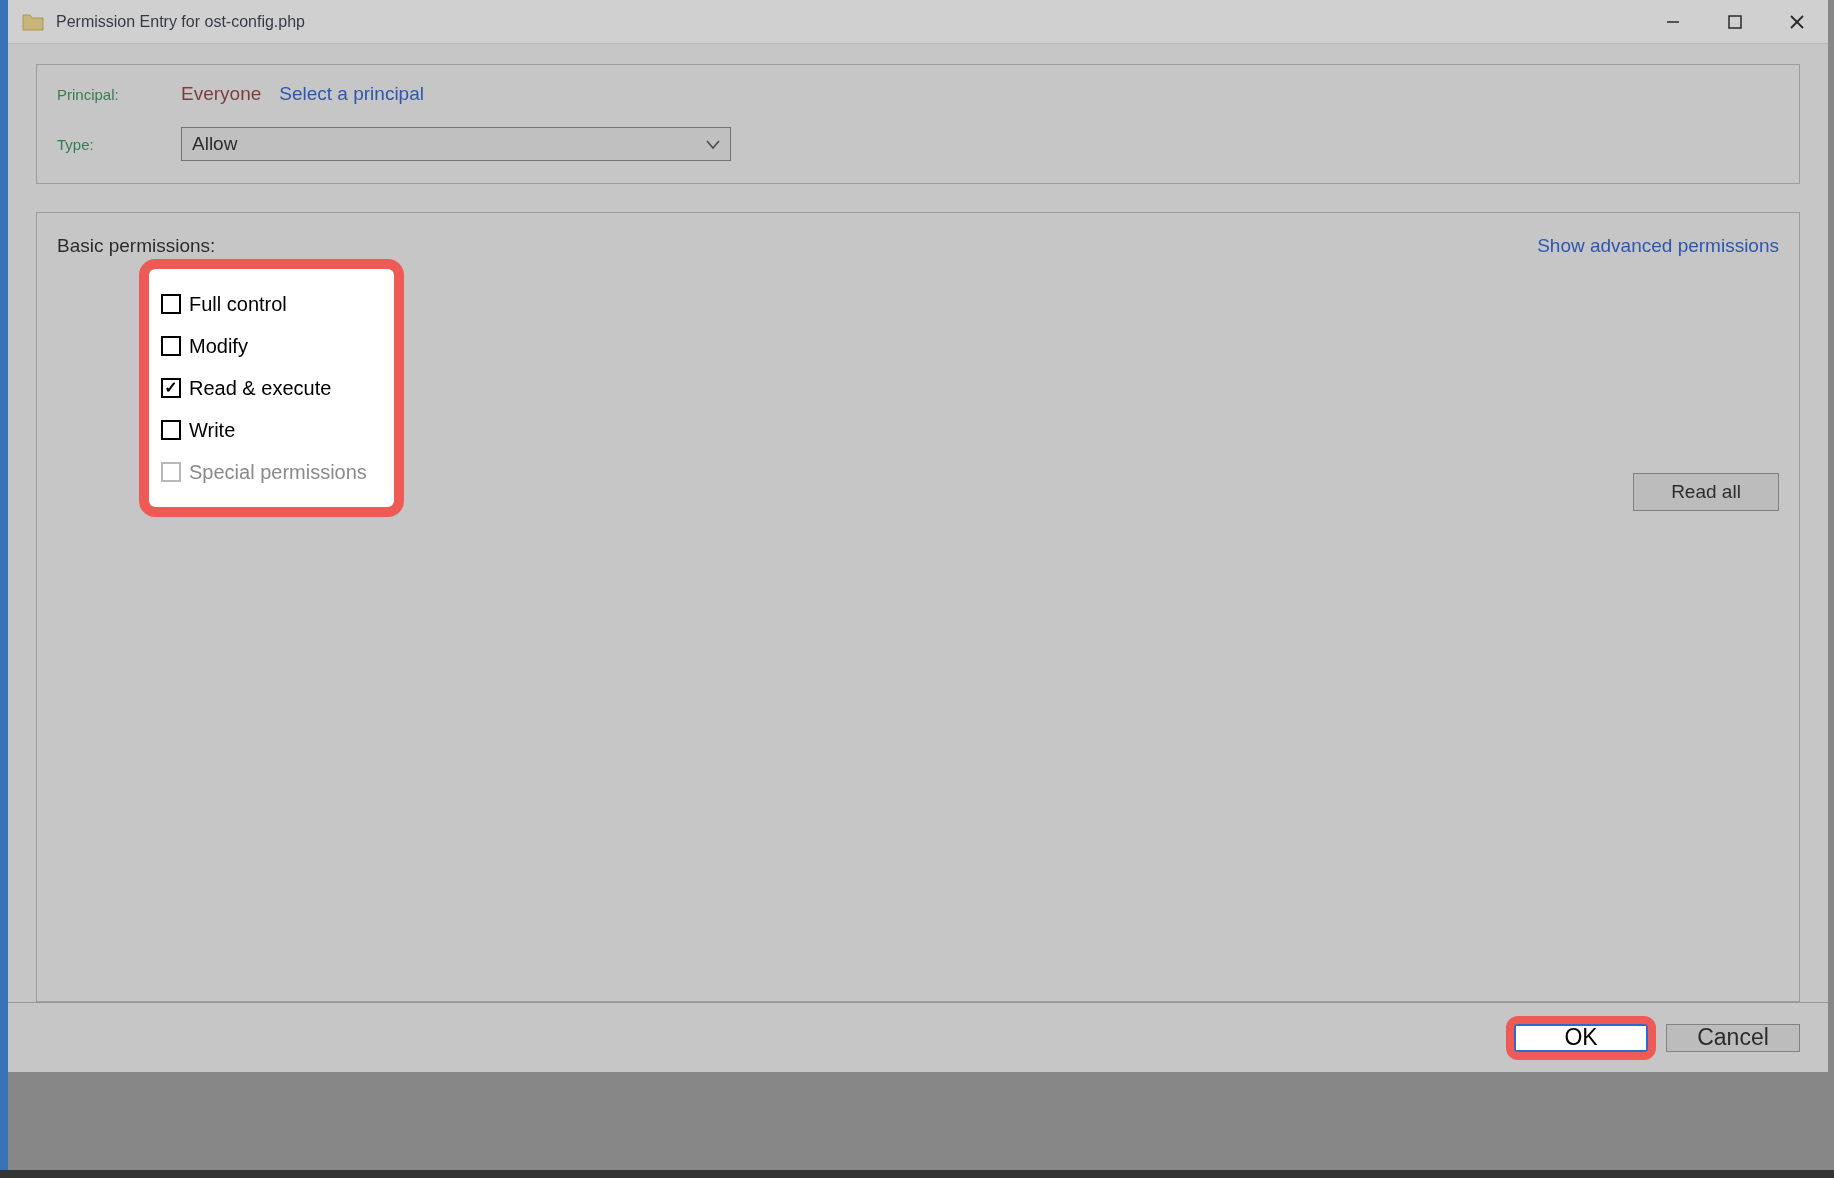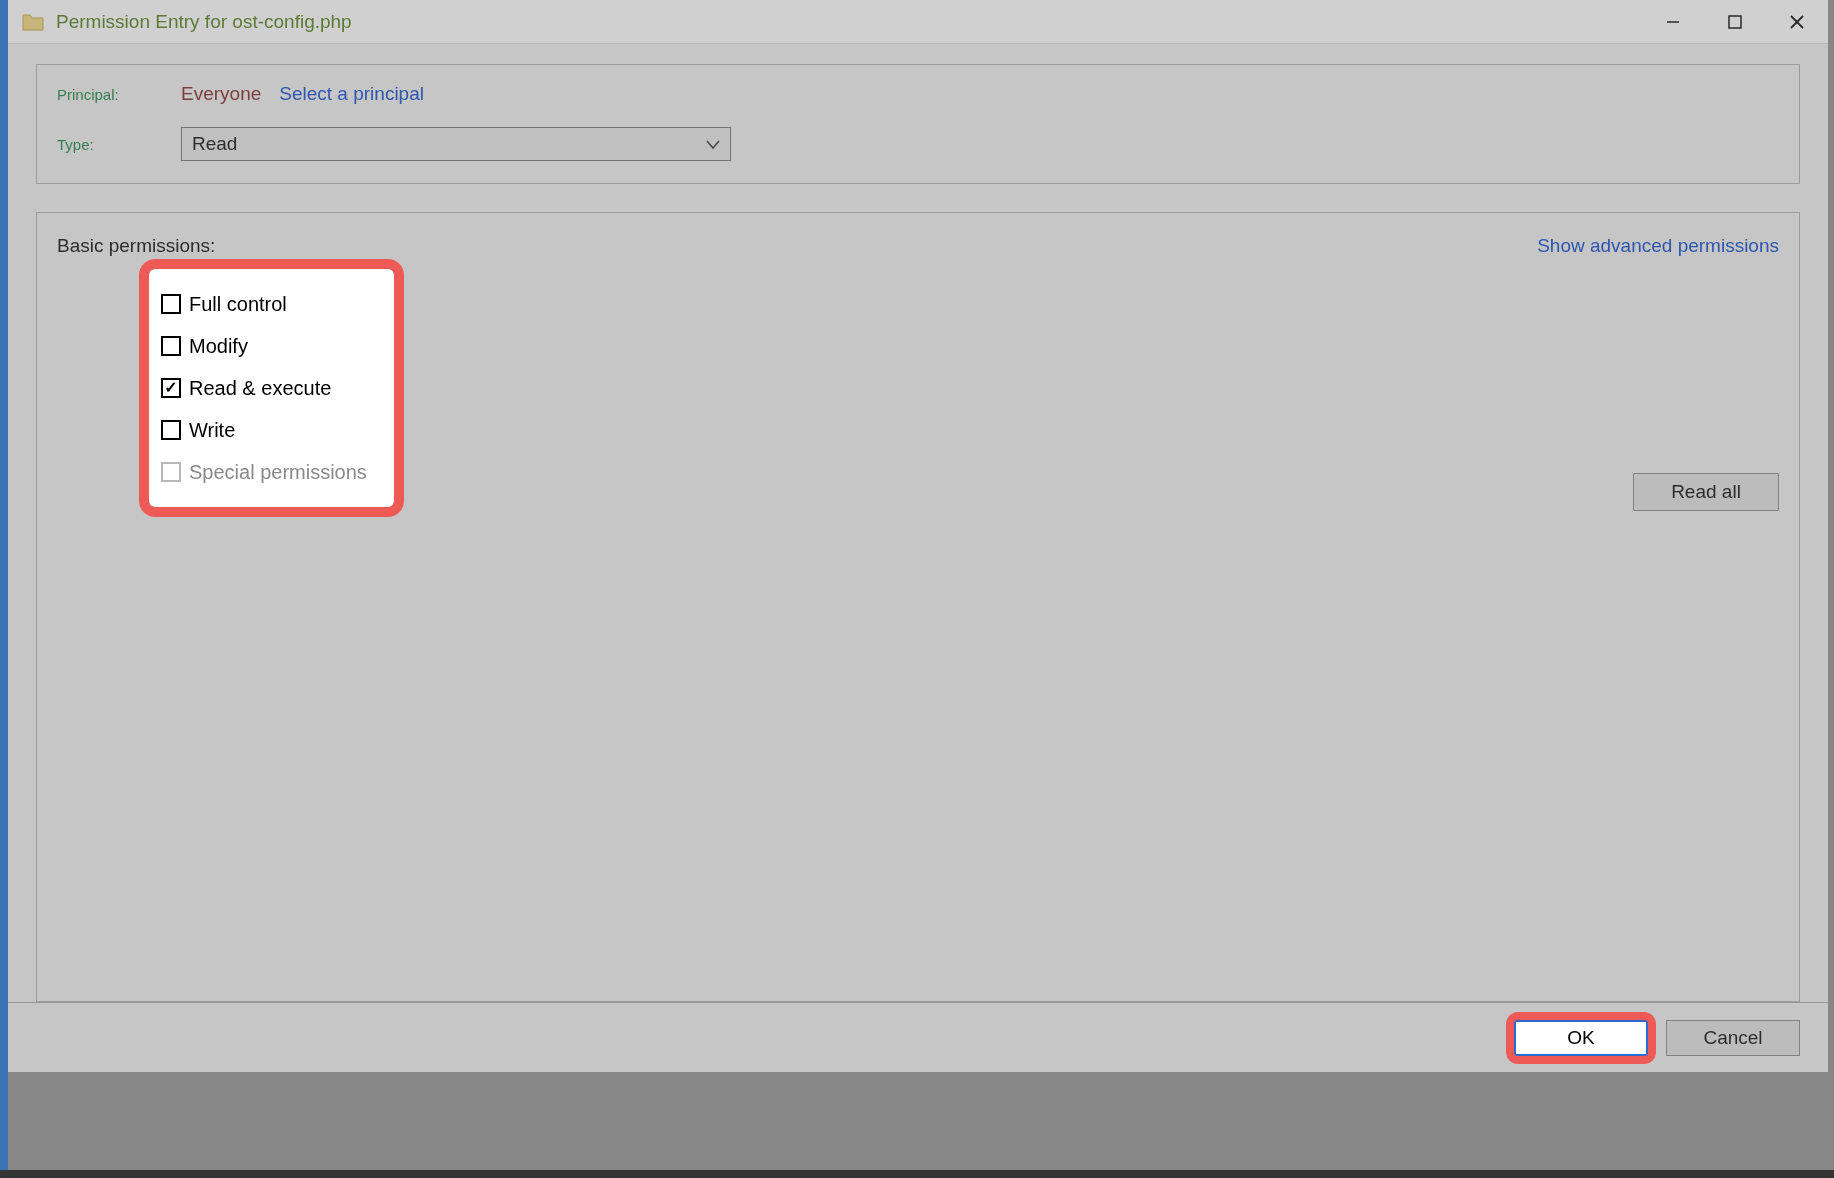--- a/index.html
+++ b/index.html
@@ -32,22 +32,22 @@
       align-items: center;
       padding-left: 14px;
       border-bottom: 1px solid #dcdcdc;
     }
     .titlebar .folder-icon {
       width: 22px; height: 20px;
       margin-right: 12px;
       display: inline-block;
     }
     .titlebar .title {
-      font-size: 19px;
-      color: #4d7c0f;
+      font-size: 16px;
+      color: #0f172a;
       flex: 1;
     }
     .win-controls {
       display: flex; height: 100%;
     }
     .win-btn {
       width: 62px; height: 44px;
       display: flex; align-items: center; justify-content: center;
       font-size: 18px;
       color: #000;
@@ -175,24 +175,24 @@
       align-items: center;
       padding-right: 28px;
       gap: 18px;
       background: #f0f0f0;
       margin: 0 -28px -10px -28px;
       padding-top: 10px;
       padding-bottom: 10px;
     }
     .dlg-btn {
       width: 134px;
-      height: 36px;
+      height: 28px;
       border: 1px solid #888;
       background: #e1e1e1;
-      font-size: 19px;
+      font-size: 23px;
       display: flex;
       align-items: center;
       justify-content: center;
     }
     .dlg-btn.ok {
       background: #ffffff;
       border: 2px solid #2a6bd1;
     }
     .ok-highlight {
       outline: 8px solid #ee5a56;
@@ -252,21 +252,21 @@
 
     <div class="panel">
       <div class="row">
         <div class="label-col">Principal:</div>
         <span class="principal-value">Everyone</span>
         <span class="link">Select a principal</span>
       </div>
       <div class="row" style="margin-bottom:4px">
         <div class="label-col">Type:</div>
         <div class="type-select">
-          <span>Read</span>
+          <span>Allow</span>
           <span class="chev">
             <svg width="14" height="10" viewBox="0 0 14 10">
                 <path d="M1 1 L7 8 L13 1" fill="none" stroke="#333" stroke-width="1.6"></path>
               </svg>
           </span>
         </div>
       </div>
     </div>
 
     <div class="perm-panel">

